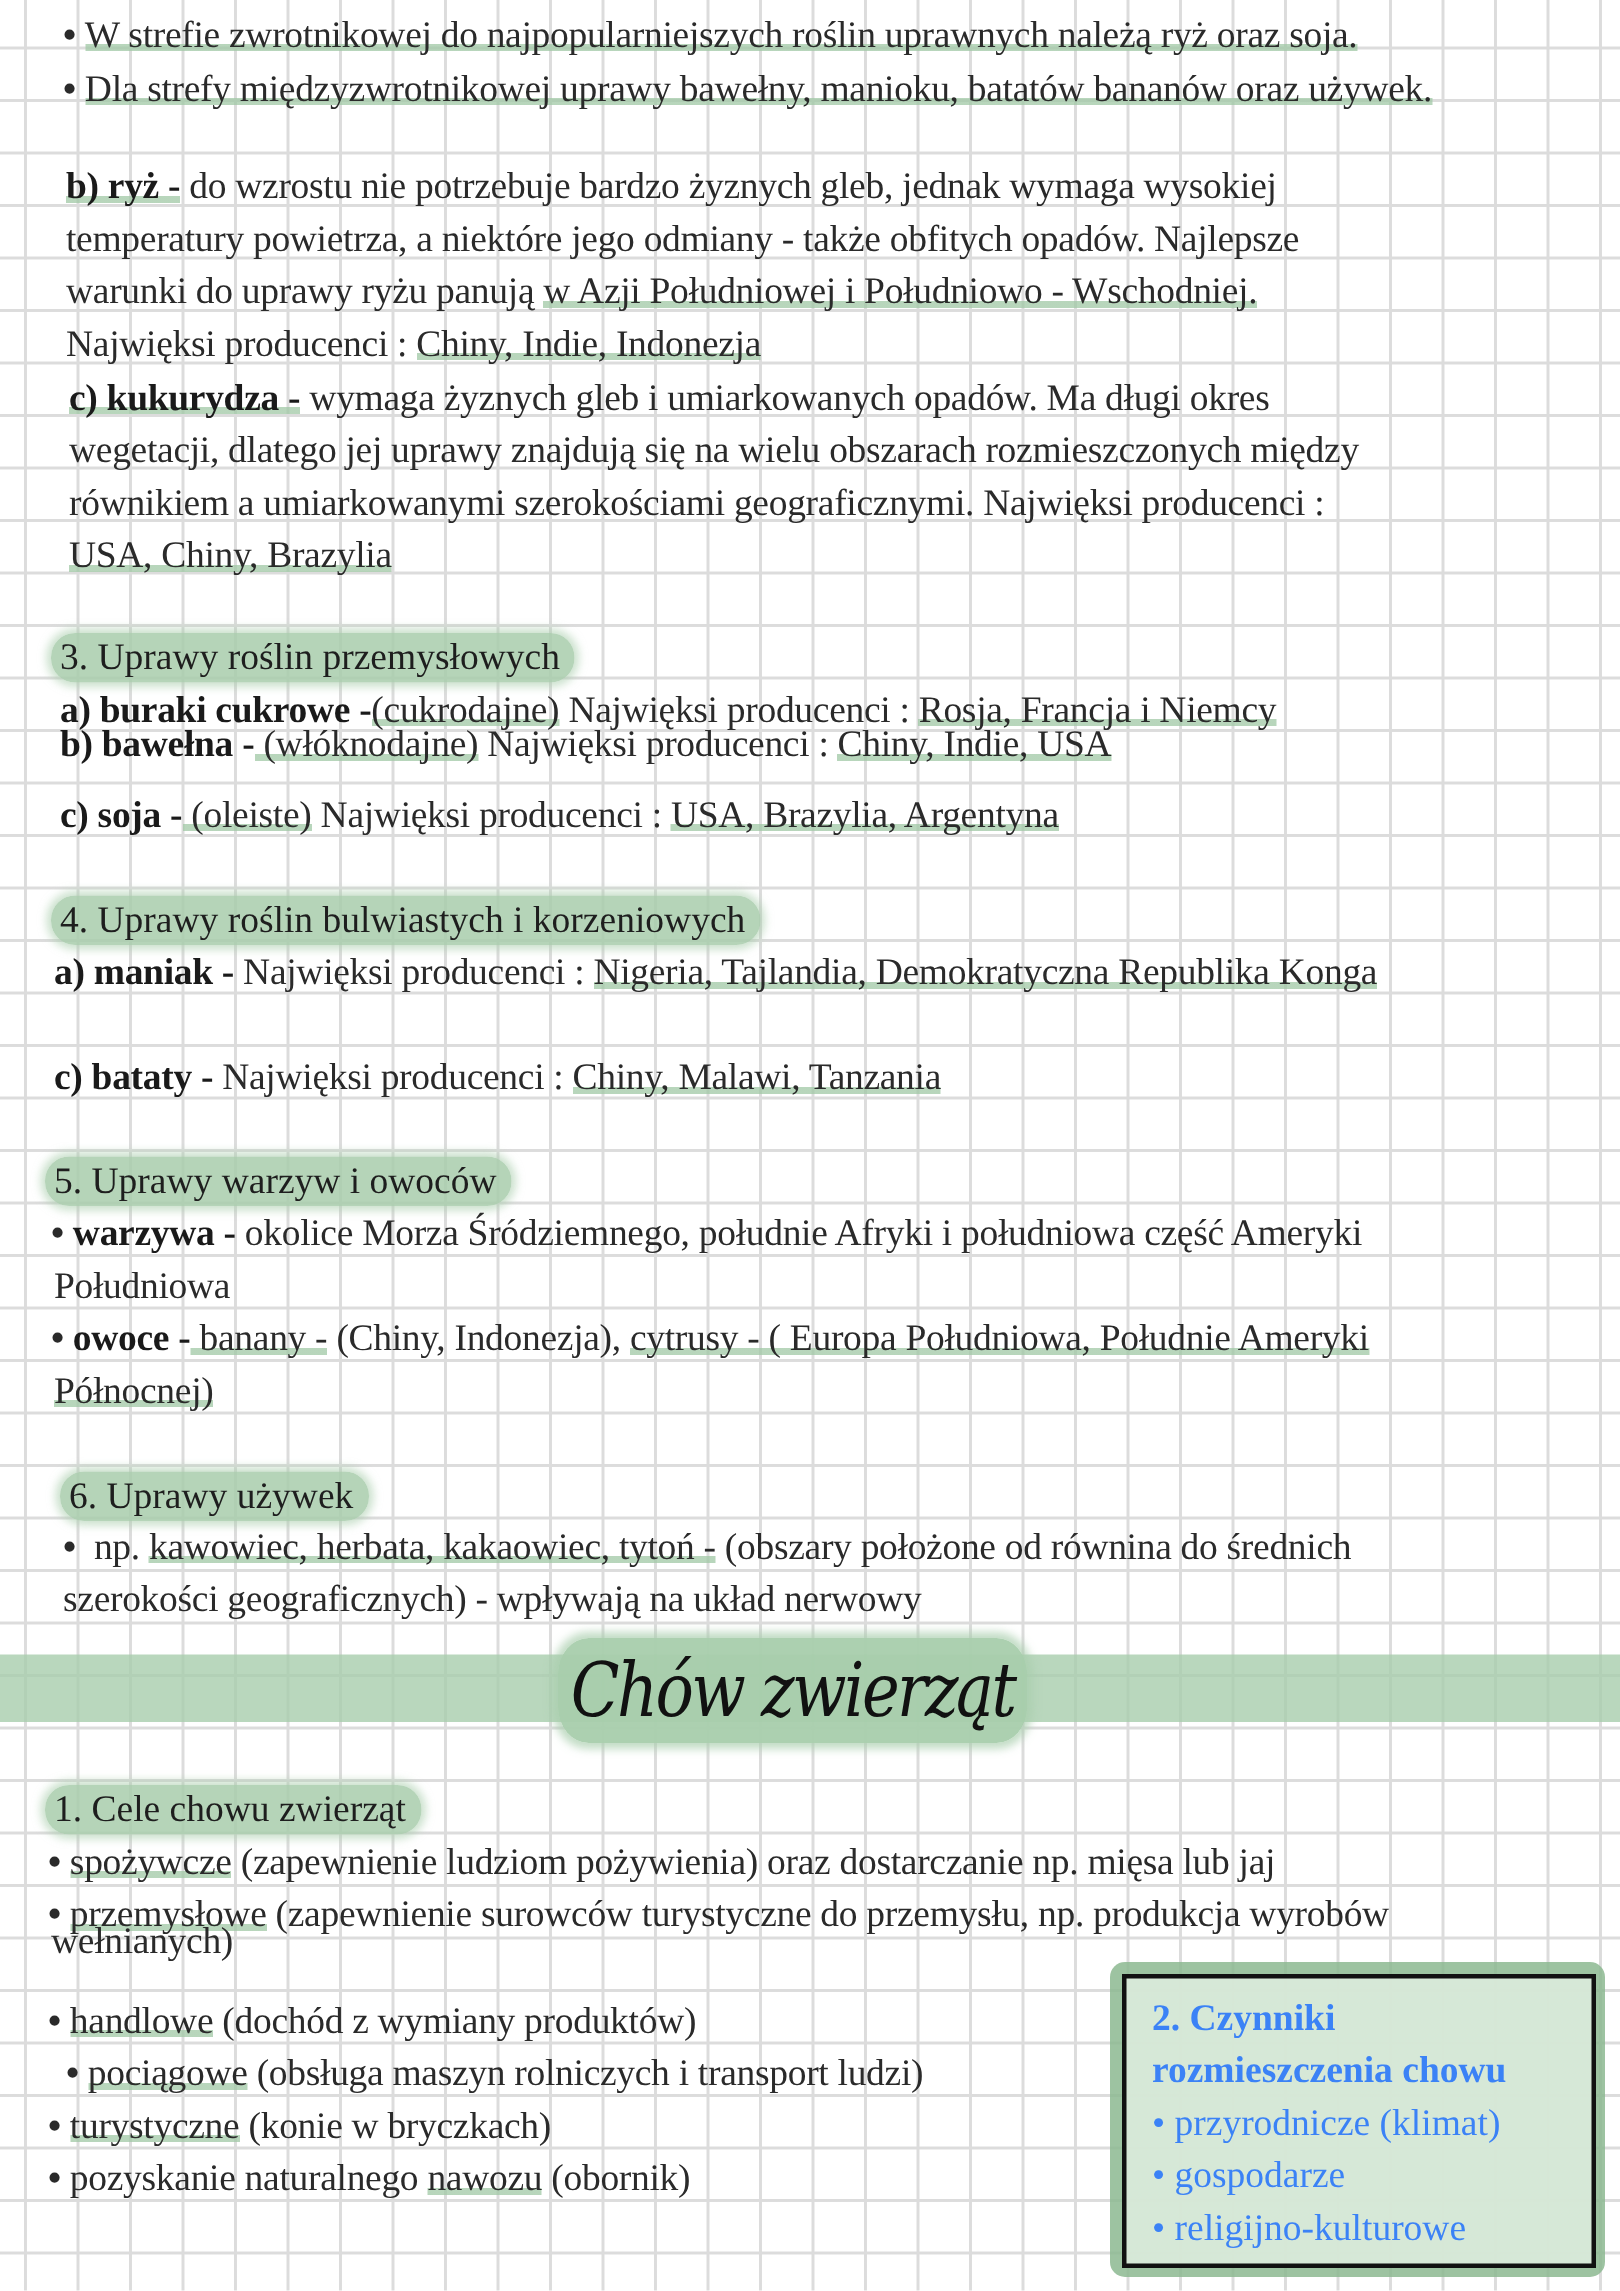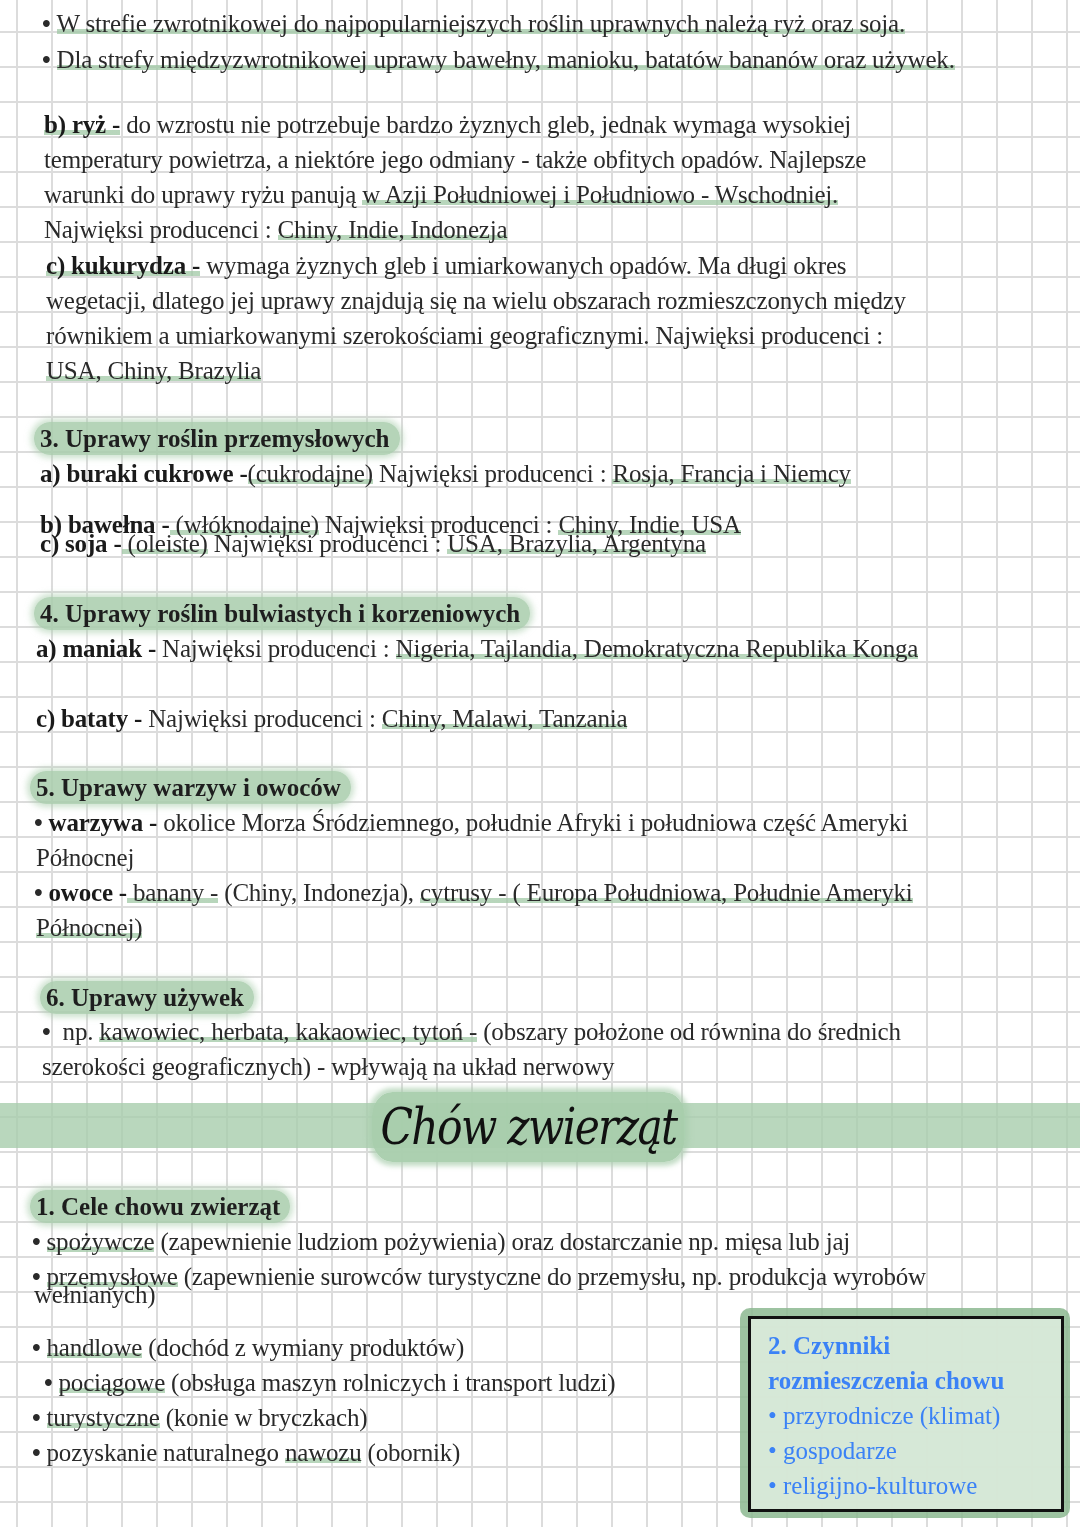--- a/index.html
+++ b/index.html
@@ -21,21 +21,21 @@
     font-size: 25px; line-height: 35px; letter-spacing: -0.2px;
   }
   .bullet { font-weight: bold; margin-right: 6px; }
   .hl {
     background-image: linear-gradient(to bottom, transparent 72%, rgba(160,200,165,0.75) 72%, rgba(160,200,165,0.75) 90%, transparent 90%);
   }
   .b { font-weight: bold; color: #1a1a1a; }
   .section {
     position: absolute; white-space: nowrap;
     font-family: "Liberation Serif", "DejaVu Serif", serif;
-    font-size: 25px; line-height: 33px; font-weight: bold; color: #1e1e1e;
+    font-size: 25px; line-height: 33px; font-weight: normal; color: #1e1e1e;
     background: rgba(168,205,172,0.85);
     padding: 0 10px 0 6px; border-radius: 16px;
     box-shadow: 0 0 6px 3px rgba(168,205,172,0.6);
   }
   .banner {
     position: absolute; left: 0; top: 1103px; width: 1080px; height: 45px;
     background: rgba(168,205,172,0.8);
   }
   .banner-title {
     position: absolute; left: 372px; top: 1092px; height: 70px;
@@ -83,40 +83,40 @@
     <span class="b hl">c) kukurydza -</span> <span>wymaga żyznych gleb i umiarkowanych opadów. Ma długi okres</span>
   </div>
   <div class="line" style="left:46px; top:283px;"><span>wegetacji, dlatego jej uprawy znajdują się na wielu obszarach rozmieszczonych między</span></div>
   <div class="line" style="left:46px; top:318px;"><span>równikiem a umiarkowanymi szerokościami geograficznymi. Najwięksi producenci :</span></div>
   <div class="line" style="left:46px; top:353px;"><span class="hl">USA, Chiny, Brazylia</span></div>
 
   <div class="section" style="left:34px; top:422px;">3. Uprawy roślin przemysłowych</div>
   <div class="line" style="left:40px; top:456px;">
     <span class="b">a) buraki cukrowe -</span><span class="hl">(cukrodajne)</span><span> Najwięksi producenci : </span><span class="hl">Rosja, Francja i Niemcy</span>
   </div>
-  <div class="line" style="left:40px; top:479px;margin-top:28px;">
+  <div class="line" style="left:40px; top:479px;">
     <span class="b">b) bawełna -</span><span class="hl"> (włóknodajne)</span><span> Najwięksi producenci : </span><span class="hl">Chiny, Indie, USA</span>
   </div>
   <div class="line" style="left:40px; top:526px;">
     <span class="b">c) soja -</span><span class="hl"> (oleiste)</span><span> Najwięksi producenci : </span><span class="hl">USA, Brazylia, Argentyna</span>
   </div>
 
   <div class="section" style="left:34px; top:597px;">4. Uprawy roślin bulwiastych i korzeniowych</div>
   <div class="line" style="left:36px; top:631px;">
     <span class="b">a) maniak -</span><span> Najwięksi producenci : </span><span class="hl">Nigeria, Tajlandia, Demokratyczna Republika Konga</span>
   </div>
   <div class="line" style="left:36px; top:701px;">
     <span class="b">c) bataty -</span><span> Najwięksi producenci : </span><span class="hl">Chiny, Malawi, Tanzania</span>
   </div>
 
   <div class="section" style="left:30px; top:771px;">5. Uprawy warzyw i owoców</div>
   <div class="line" style="left:34px; top:805px;">
     <span class="bullet">•</span><span class="b">warzywa -</span><span> okolice Morza Śródziemnego, południe Afryki i południowa część Ameryki</span>
   </div>
-  <div class="line" style="left:36px; top:840px;"><span>Północnej</span></div>
+  <div class="line" style="left:36px; top:840px;"><span>Południowa</span></div>
   <div class="line" style="left:34px; top:875px;">
     <span class="bullet">•</span><span class="b">owoce -</span><span class="hl"> banany -</span><span> (Chiny, Indonezja), </span><span class="hl">cytrusy -</span><span class="hl"> ( Europa Południowa, Południe Ameryki</span>
   </div>
   <div class="line" style="left:36px; top:910px;"><span class="hl">Północnej)</span></div>
 
   <div class="section" style="left:40px; top:981px;">6. Uprawy używek</div>
   <div class="line" style="left:42px; top:1014px;">
     <span class="bullet">•</span><span> np. </span><span class="hl">kawowiec, herbata, kakaowiec, tytoń -</span><span> (obszary położone od równina do średnich</span>
   </div>
   <div class="line" style="left:42px; top:1049px;"><span>szerokości geograficznych) - wpływają na układ nerwowy</span></div>

